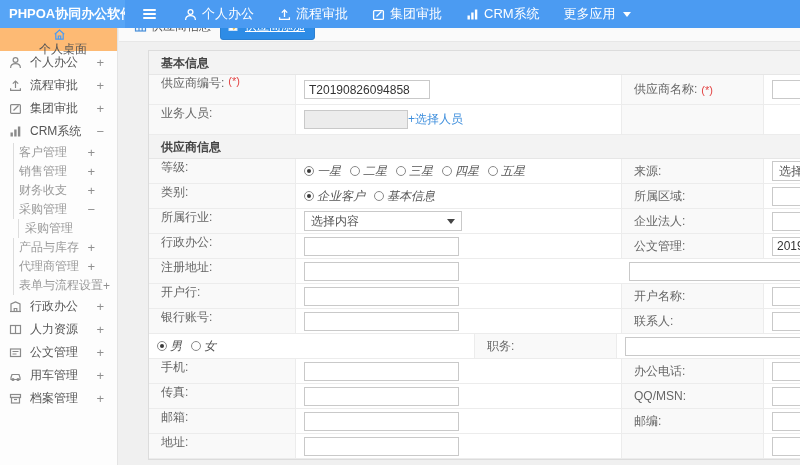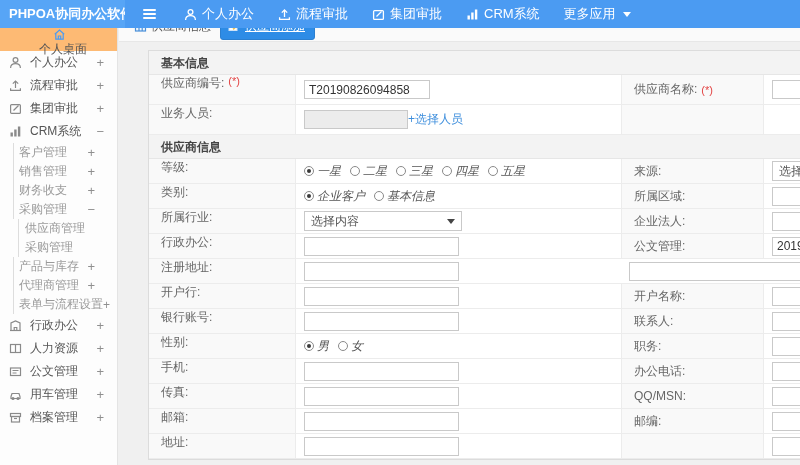--- a/index.html
+++ b/index.html
@@ -173,23 +173,20 @@
     </div>
     <div class="side-item sub1">
       <span>财务收支</span>
       <span class="expander">+</span>
     </div>
     <div class="side-item sub1">
       <span>采购管理</span>
       <span class="expander">−</span>
     </div>
     <div class="side-item sub2">
-      <span>供应商管理</span>
-    </div>
-    <div class="side-item sub2">
       <span>采购管理</span>
     </div>
     <div class="side-item sub1">
       <span>产品与库存</span>
       <span class="expander">+</span>
     </div>
     <div class="side-item sub1">
       <span>代理商管理</span>
       <span class="expander">+</span>
     </div>
@@ -424,23 +421,20 @@
           </div>
         <div class="lc2">
             <span>联系人:</span>
           </div>
         <div class="fc2">
             <input class="ti rt" style="">
           </div>
       </div>
 
       <div class="frow h25">
-        <div class="lc">
-            <span>性别:</span>
-          </div>
         <div class="fc">
           <div class="rg">
             <span class="rb on"></span>
               <span class="rlab">男</span>
             <span class="rb"></span>
               <span class="rlab">女</span>
           </div>
         </div>
         <div class="lc2">
             <span>职务:</span>

